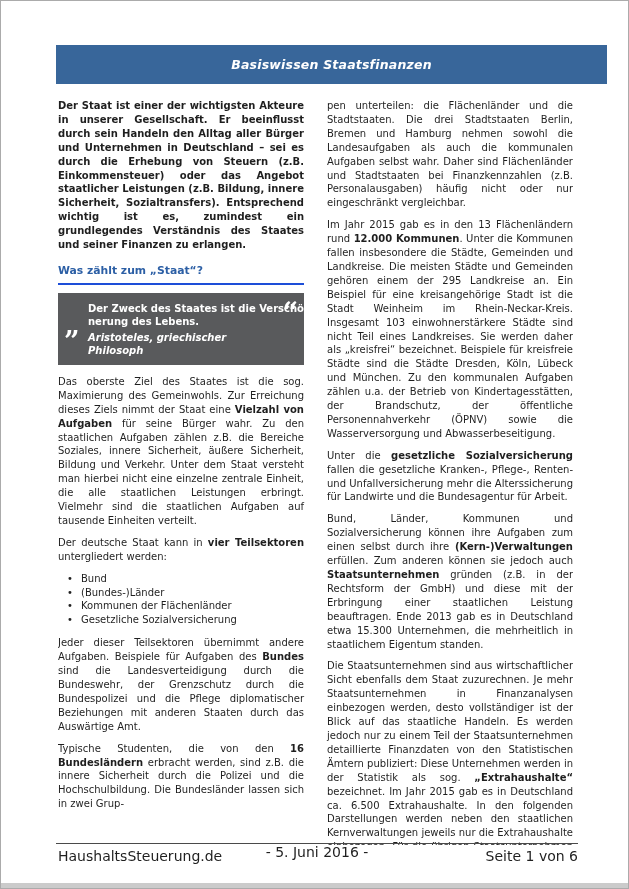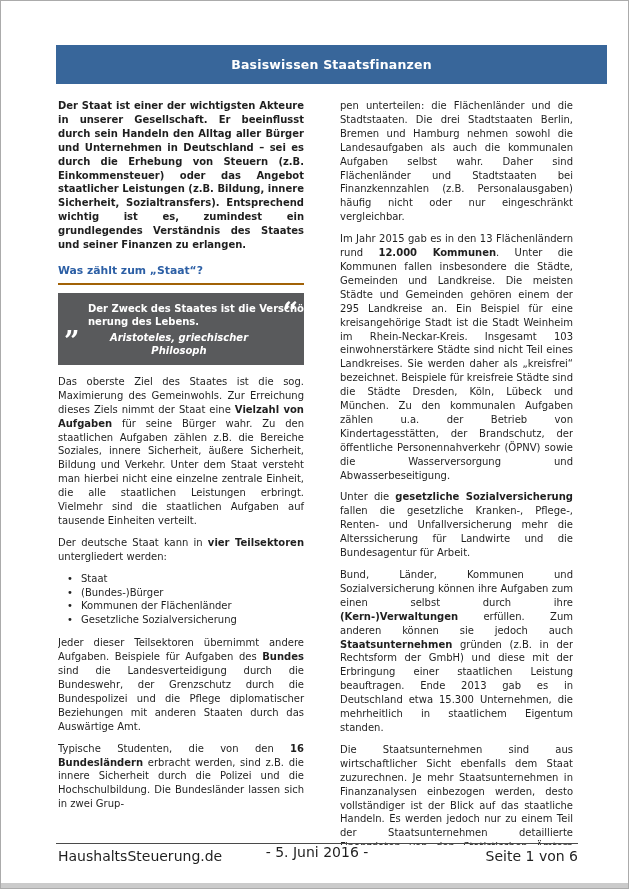--- a/index.html
+++ b/index.html
@@ -1,28 +1,28 @@
 <!DOCTYPE html>
 <html lang="de"><head>
 <meta charset="utf-8">
 <style>
   html,body{margin:0;padding:0;background:#ffffff;}
   body{width:629px;height:889px;overflow:hidden;font-family:"DejaVu Sans",sans-serif;}
   .page{position:relative;width:627px;height:887px;border:1px solid #ABABAB;background:#fff;overflow:hidden;}
-  .titlebar{position:absolute;left:55px;top:44px;width:551px;height:39px;display:flex;align-items:center;justify-content:center;}
+  .titlebar{position:absolute;left:55px;top:44px;width:551px;height:39px;display:flex;align-items:center;justify-content:center;font-style:italic;}
   .titlebar span{color:#fff;font-weight:bold;font-size:12.5px;letter-spacing:.2px;}
-  .content{position:absolute;left:57px;top:98px;width:515px;height:746px;display:flex;gap:36px;overflow:hidden;}
+  .content{position:absolute;left:57px;top:98px;width:515px;height:746px;display:flex;gap:23px;overflow:hidden;}
   .col{width:246px;font-size:10px;line-height:13.9px;color:#1F1F1F;text-align:justify;hyphens:auto;-webkit-hyphens:auto;}
   .col p{margin:0 0 8px 0;}
   .col p.bp{font-weight:bold;}
   .b{font-weight:bold;}
-  .heading{font-size:10.8px;font-weight:bold;margin:12px 0 8px 0;padding-bottom:5px;border-bottom:2px solid #a16207;text-align:left;hyphens:none;}
+  .heading{font-size:10.8px;font-weight:bold;margin:12px 0 8px 0;padding-bottom:5px;border-bottom:2px solid #1d4ed8;text-align:left;hyphens:none;}
   .quote{position:relative;margin:0 0 10px 0;padding:9px 34px 8px 30px;color:#fff;font-weight:bold;font-size:10px;line-height:13px;text-align:left;hyphens:none;}
   .quote .qline{white-space:nowrap;}
-  .quote .qattr{font-style:italic;text-align:center;margin-top:3px;}
+  .quote .qattr{font-style:italic;margin-top:3px;}
   .qmark{position:absolute;font-family:"DejaVu Serif",serif;font-size:27px;font-weight:bold;line-height:1;color:#fff;}
   .qmark.open{right:6px;top:6px;}
   .qmark.close{left:6px;bottom:10px;}
   .list{margin:0 0 9px 0;text-align:left;}
   .list-item{display:flex;padding-left:9px;}
   .list-item .bullet{width:14px;flex:0 0 14px;}
   .footer{position:absolute;left:55px;top:842px;width:522px;border-top:1px solid #4a4a4a;padding-top:3px;font-size:14px;color:#1F1F1F;}
   .footer .f-left{position:absolute;left:2px;top:4px;}
   .footer .f-center{position:absolute;left:0;right:0;top:0;text-align:center;}
   .footer .f-right{position:absolute;right:0;top:4px;}
@@ -46,25 +46,25 @@
           <div class="qline">Der Zweck des Staates ist die Verschö-</div>
           <div class="qline">nerung des Lebens.</div>
           <div class="qattr">Aristoteles, griechischer Philosoph</div>
           <span class="qmark close">”</span>
         </div>
         <p><span>Das oberste Ziel des Staates ist die sog. Maximierung des Gemeinwohls. Zur Erreichung dieses Ziels nimmt der Staat eine </span><span class="b">Vielzahl von Aufgaben</span><span> für seine Bürger wahr. Zu den staatlichen Aufgaben zählen z.B. die Bereiche Soziales, innere Sicherheit, äußere Sicherheit, Bildung und Verkehr. Unter dem Staat versteht man hierbei nicht eine einzelne zentrale Einheit, die alle staatlichen Leistungen erbringt. Vielmehr sind die staatlichen Aufgaben auf tausende Einheiten verteilt.</span></p>
         <p><span>Der deutsche Staat kann in </span><span class="b">vier Teilsektoren</span><span> untergliedert werden:</span></p>
         <div class="list">
           <div class="list-item">
             <span class="bullet">•</span>
-            <span>Staat</span>
+            <span>Bund</span>
           </div>
           <div class="list-item">
             <span class="bullet">•</span>
-            <span>(Bundes-)Bürger</span>
+            <span>(Bundes-)Länder</span>
           </div>
           <div class="list-item">
             <span class="bullet">•</span>
             <span>Kommunen der Flächenländer</span>
           </div>
           <div class="list-item">
             <span class="bullet">•</span>
             <span>Gesetzliche Sozialversicherung</span>
           </div>
         </div>

